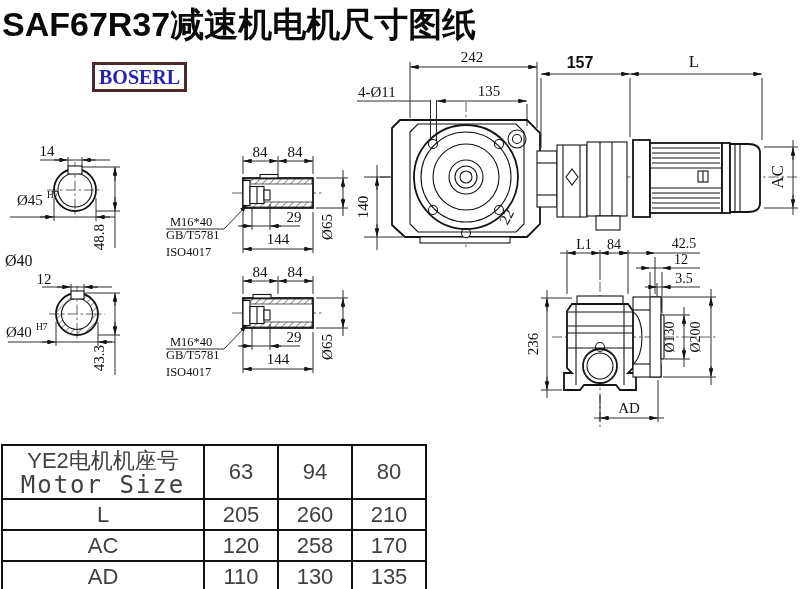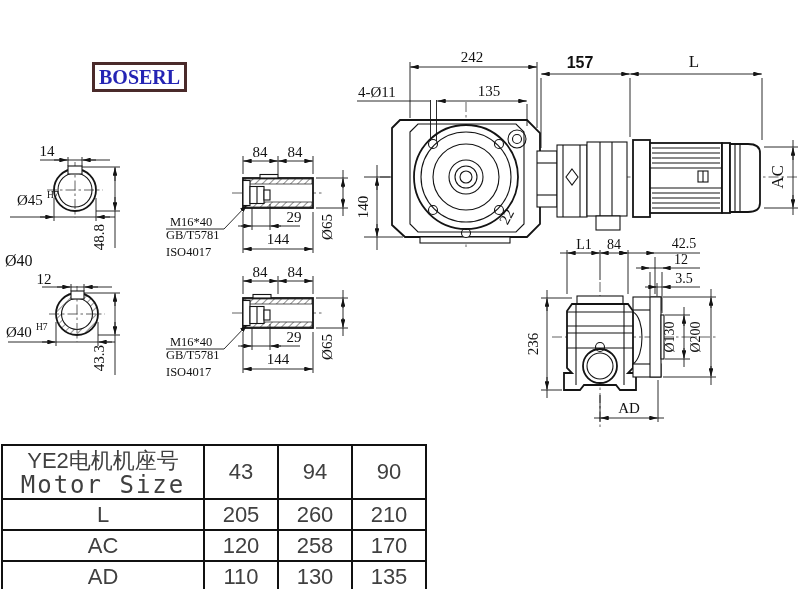--- a/index.html
+++ b/index.html
@@ -29,20 +29,21 @@
            font-size:22px;color:#404040;padding:0;height:29px;}
   #spec tr.hdr td{height:52px;}
   .cn{font-size:22px;line-height:26px;}
   .en{font-family:"DejaVu Sans Mono",monospace;font-size:24px;letter-spacing:2px;line-height:22px;}
 </style>
 </head>
 <body>
 
 <div id="stage">
 
+  <div id="title">SAF67R37减速机电机尺寸图纸</div>
   <div id="logo">BOSERL</div>
 
   <svg width="800" height="589" viewBox="0 0 800 589">
     <defs>
       <marker id="arw" viewBox="0 0 10 6" refX="9.5" refY="3" markerWidth="9" markerHeight="5.5" orient="auto">
         <path d="M0,0 L10,3 L0,6 Z" fill="#141414"></path>
       </marker>
       <pattern id="hat" patternUnits="userSpaceOnUse" width="5" height="5" patternTransform="rotate(45)">
         <rect width="5" height="5" fill="#fff"></rect>
         <line x1="0" y1="0" x2="0" y2="5" stroke="#333" stroke-width="1.1"></line>
@@ -392,23 +393,23 @@
         <col style="width:74px">
         <col style="width:74px">
         <col style="width:74px">
       </colgroup>
     <tbody>
         <tr class="hdr">
       <td>
         <div class="cn">YE2电机机座号</div>
         <div class="en">Motor Size</div>
       </td>
-      <td>43</td>
+      <td>63</td>
       <td>94</td>
-      <td>90</td>
+      <td>80</td>
     </tr>
     <tr>
       <td>L</td>
       <td>205</td>
       <td>260</td>
       <td>210</td>
     </tr>
     <tr>
       <td>AC</td>
       <td>120</td>

